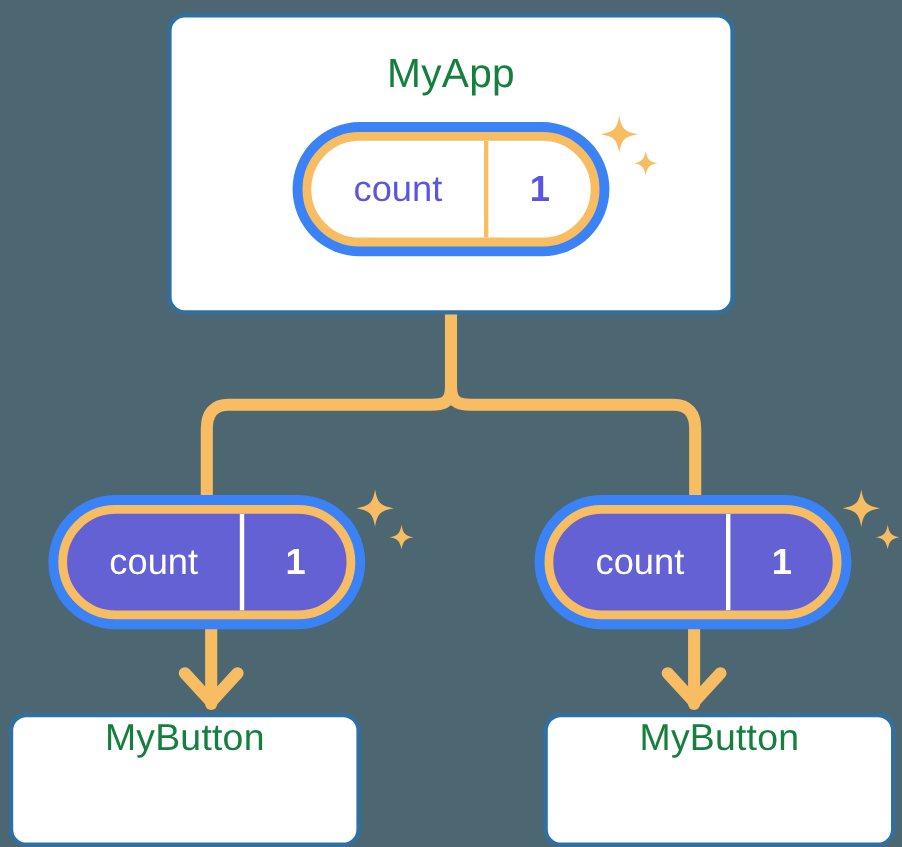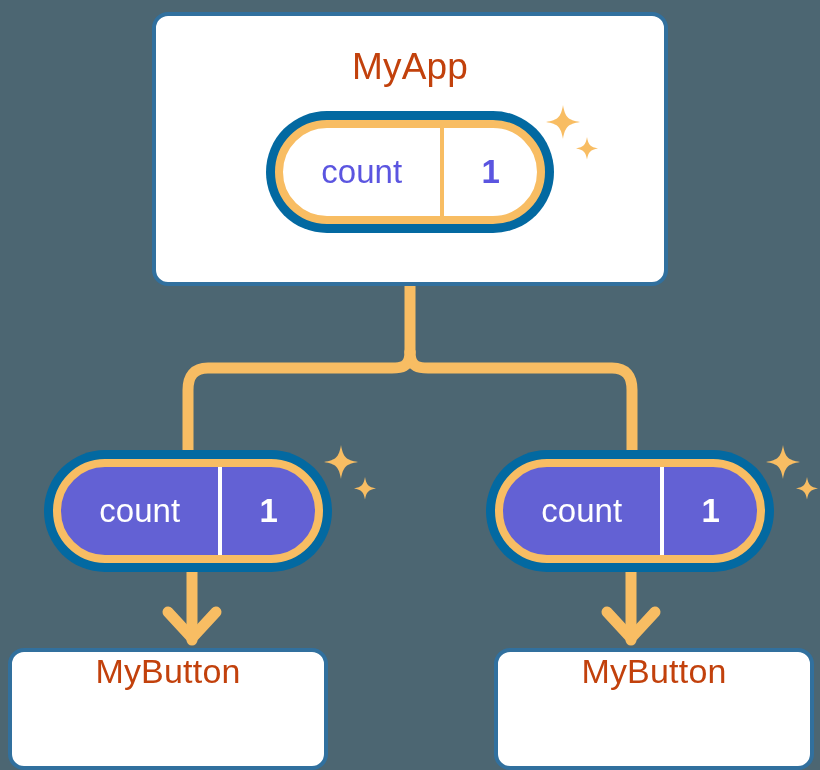--- a/index.html
+++ b/index.html
@@ -32,21 +32,21 @@
   
   .card {
     position: absolute;
     background: #ffffff;
     border: 4px solid #31709e;
     border-radius: 16px;
     box-sizing: border-box;
   }
   .card-title {
     text-align: center;
-    color: #c2410c;
+    color: #15803d;
     font-weight: 400;
     letter-spacing: 0.2px;
     white-space: nowrap;
   }
 
   
   #root-card {
     left: 152px;
     top: 12px;
     width: 516px;
@@ -80,21 +80,21 @@
   }
 
   
   .pill {
     position: absolute;
     display: flex;
     align-items: stretch;
     box-sizing: border-box;
     border-radius: 999px;
     
-    background: #0369a1;
+    background: #3b82f6;
     padding: 9px;
   }
   .pill-inner {
     display: flex;
     align-items: stretch;
     width: 100%;
     border: 8px solid #f8bd63;
     border-radius: 999px;
     box-sizing: border-box;
     overflow: hidden;

